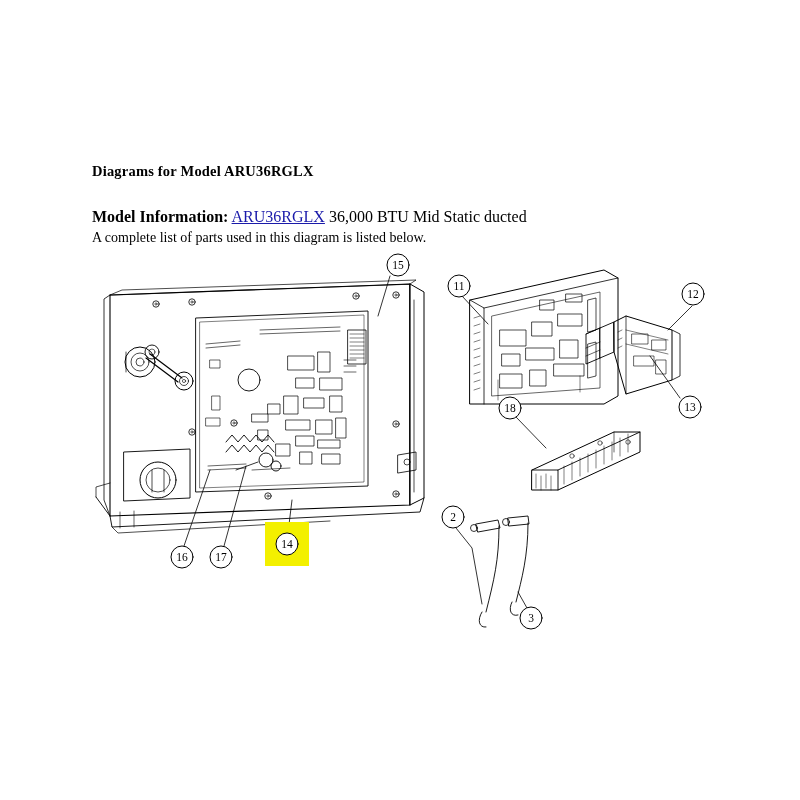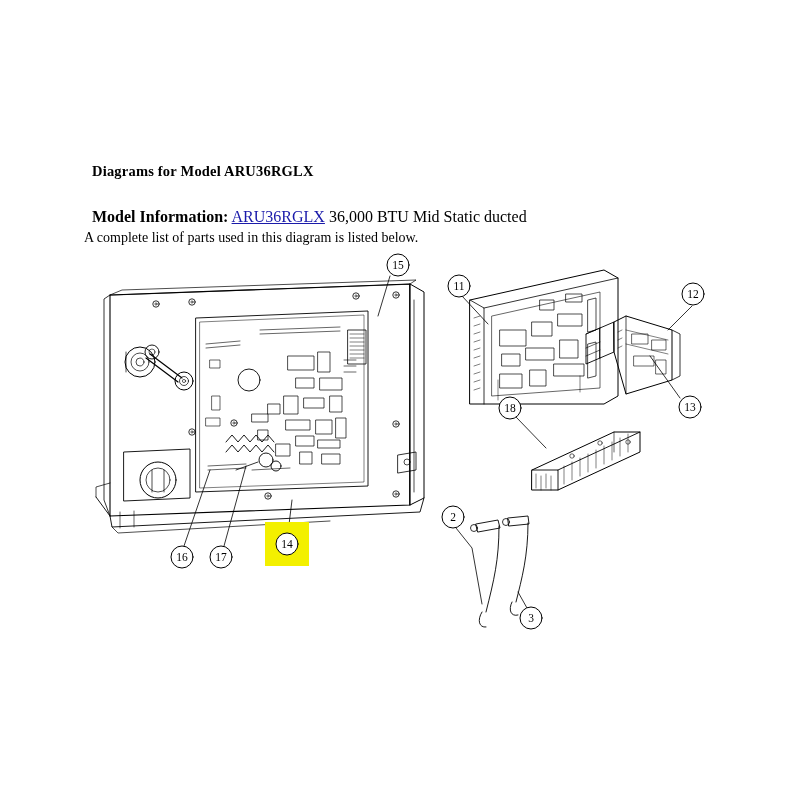--- a/index.html
+++ b/index.html
@@ -40,21 +40,21 @@
   }
   .modelinfo .lbl {
     font-weight: bold;
   }
   .modelinfo a {
     color: #1a1aaa;
     text-decoration: underline;
   }
   .subline {
     position: absolute;
-    left: 84px;
+    left: 92px;
     top: 230px;
     font-size: 14px;
     white-space: nowrap;
   }
   #diagram {
     position: absolute;
     left: 0;
     top: 0;
     width: 800px;
     height: 800px;

